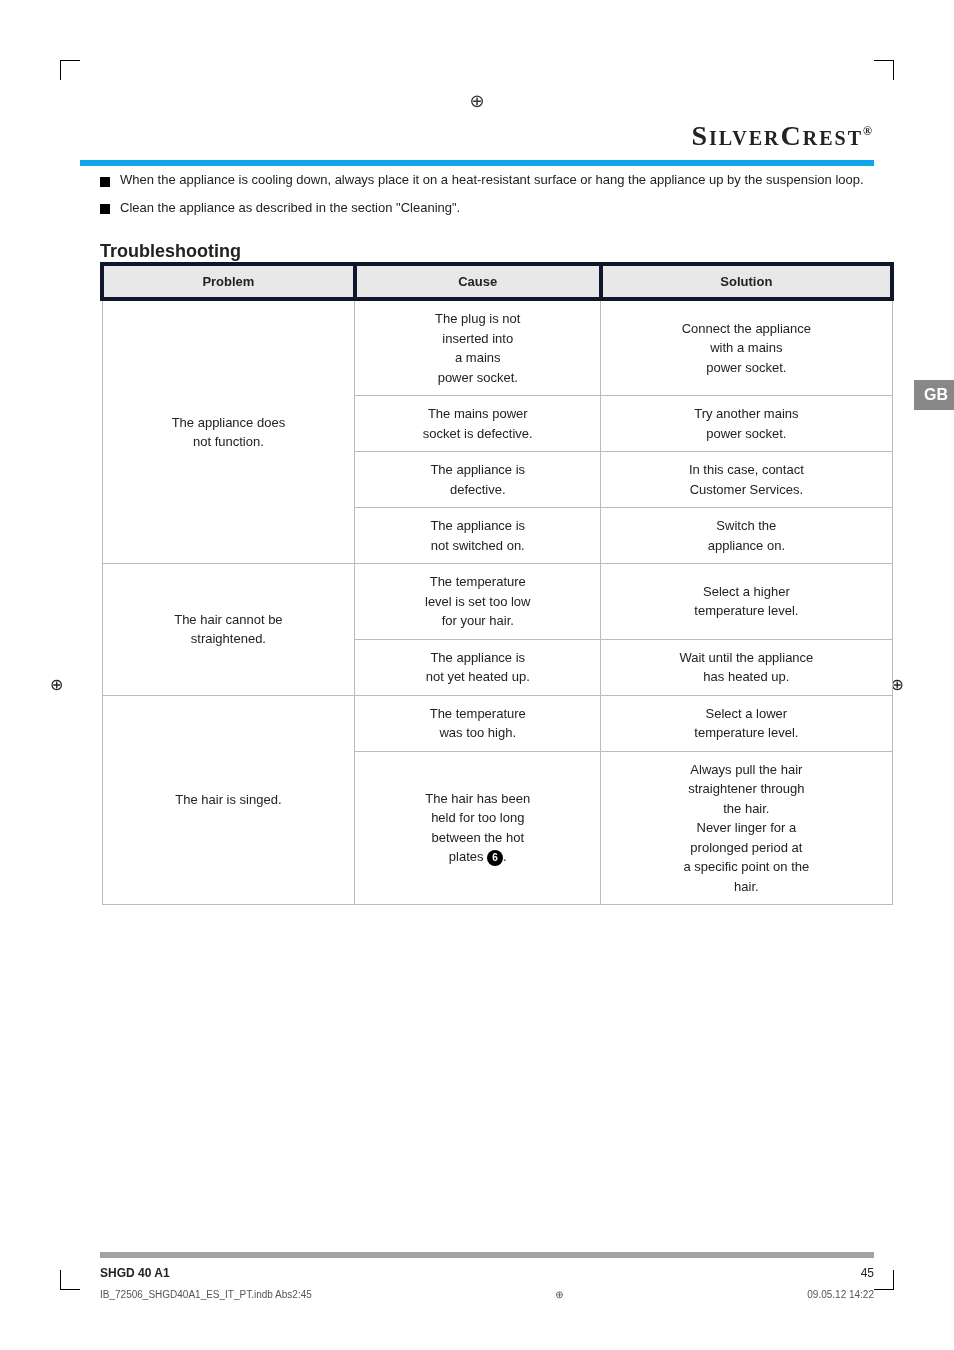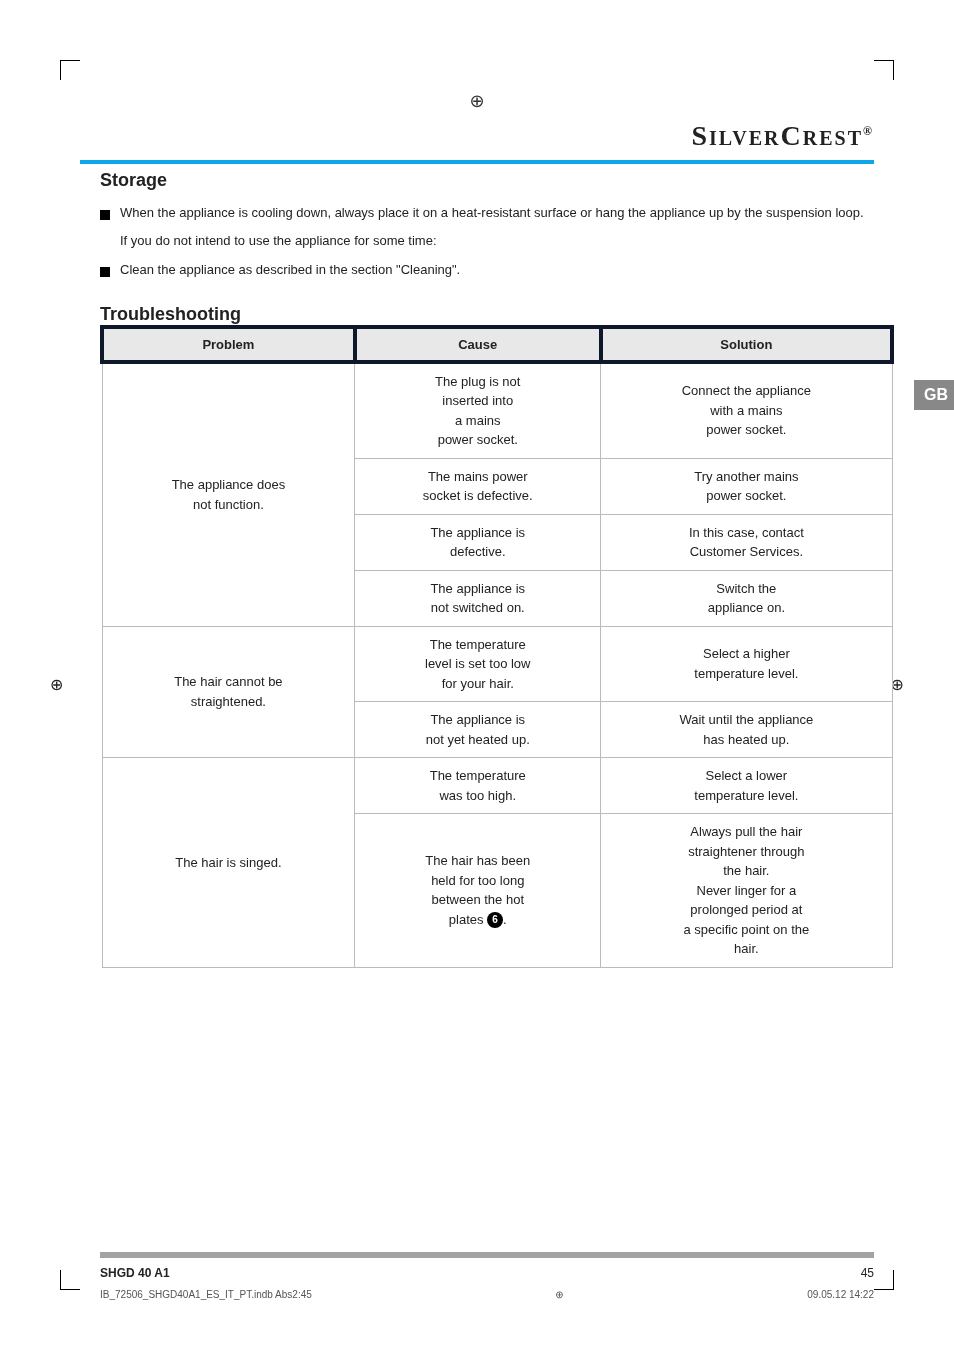--- a/index.html
+++ b/index.html
@@ -37,21 +37,21 @@
       font-size: 18px;
       color: #333;
     }
 
     
     .brand-bar {
       position: absolute;
       top: 120px;
       right: 80px;
       left: 80px;
-      border-bottom: 4px solid #0ea5e9;
+      border-bottom: 6px solid #0ea5e9;
       padding-bottom: 8px;
       text-align: right;
     }
     .brand-name {
       font-family: 'Times New Roman', Times, serif;
       font-size: 28px;
       font-weight: bold;
       letter-spacing: 2px;
       font-variant: small-caps;
     }
@@ -232,28 +232,26 @@
 <div class="brand-bar">
   <span class="brand-name">
     <span>SilverCrest</span><span class="brand-reg">®</span>
   </span>
 </div>
 
 <div class="gb-tab">GB</div>
 
 <div class="content">
 
-  <h2 class="section-heading">Storage</h2>
 
   <div class="bullet-item">
     <span class="bullet-square"></span>
     <span class="bullet-text">When the appliance is cooling down, always place it on a heat-resistant surface or hang the appliance up by the suspension loop.</span>
   </div>
 
-  <div class="storage-note">If you do not intend to use the appliance for some time:</div>
 
   <div class="bullet-item">
     <span class="bullet-square"></span>
     <span class="bullet-text">Clean the appliance as described in the section "Cleaning".</span>
   </div>
 
 
 
   <h2 class="troubleshooting-heading">Troubleshooting</h2>
 

